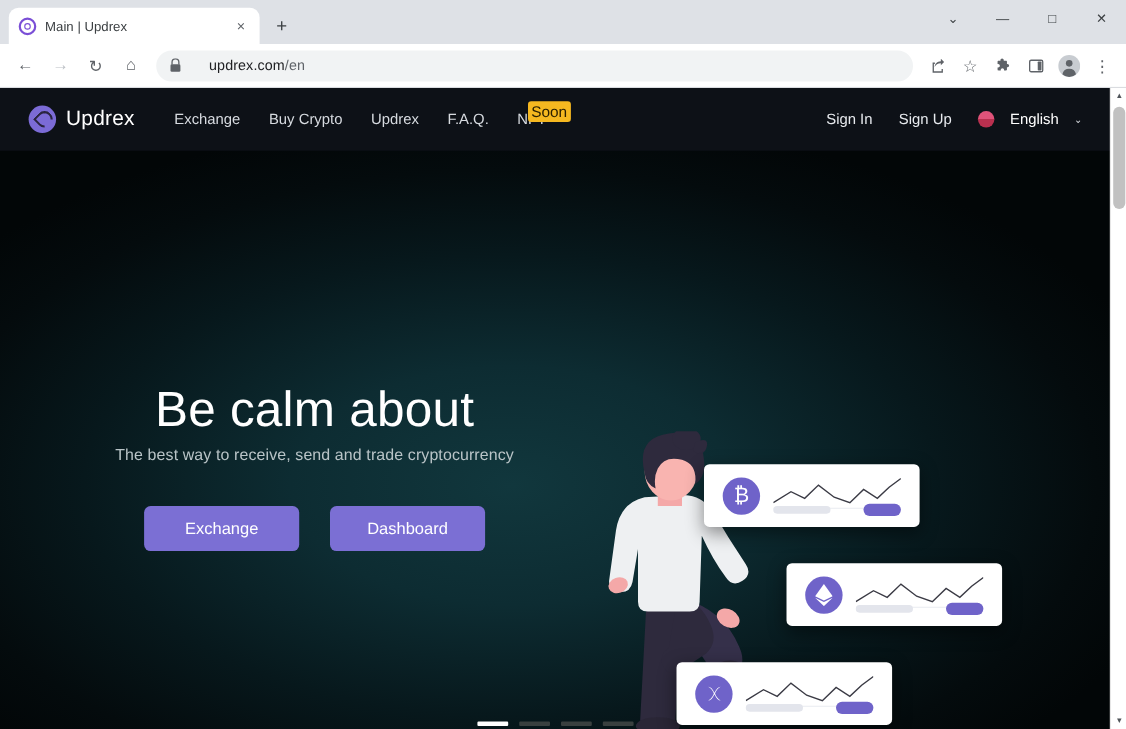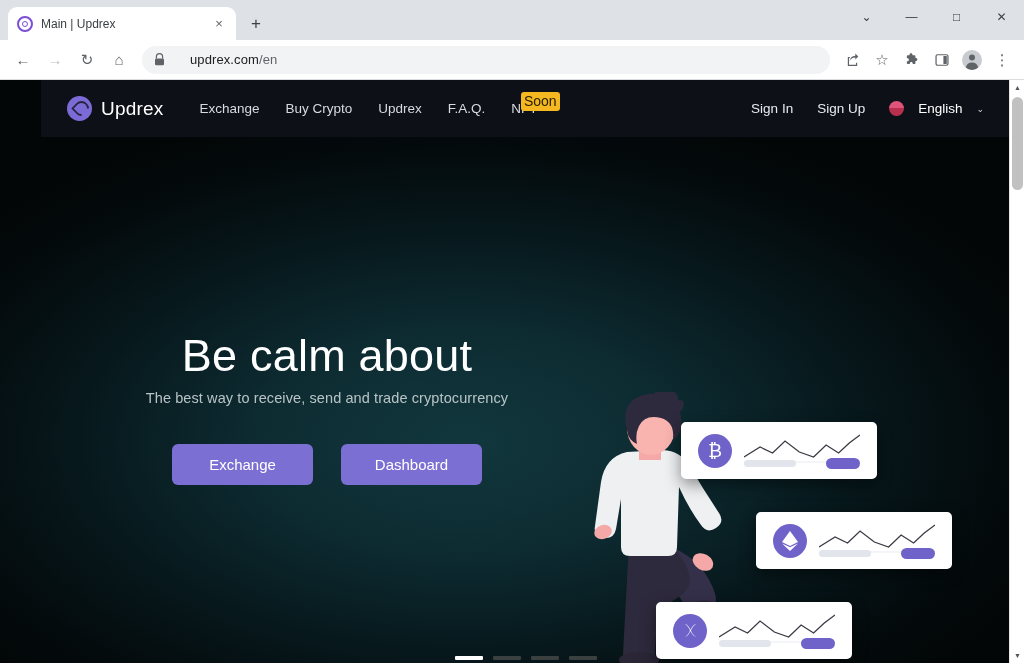--- a/index.html
+++ b/index.html
@@ -78,21 +78,20 @@
   .url { font-size: 13px; color: #202124; letter-spacing: .1px; }
   .url .dim { color: #5f6368; }
   .tbtn-r { width: 28px; height: 28px; }
 
   
   .page {
     position: absolute; left: 0; top: 80px;
     width: 1010px; height: 583px;
     background: #1d4ed8;
     overflow: hidden;
-    padding-left: 41px;
   }
   .page::before {
     content: ""; position: absolute; inset: 0;
     background:
       radial-gradient(ellipse 62% 58% at 46% 62%, #11373d 0%, #0d2c32 32%, #07181c 62%, #040b0d 85%, #020607 100%);
   }
 
   
   .sitenav {
     position: relative; z-index: 3;
@@ -131,21 +130,21 @@
   .flag {
     width: 15px; height: 15px; border-radius: 50%;
     background: linear-gradient(180deg,#e0537a 0 50%, #b9304f 50% 100%);
     flex: 0 0 auto;
   }
   .chev { font-size: 9px; color: #d7dbe0; }
 
   
   .hero { position: relative; z-index: 2; height: 526px; }
   .hero-left {
-    position: absolute; left: 0; top: 192px; width: 572px;
+    position: absolute; left: 0; top: 208px; width: 572px;
     text-align: center;
   }
   .h1 {
     color: #fff; font-size: 45px; font-weight: 400;
     line-height: 1.18; letter-spacing: .2px;
   }
   .h1 .l2 { display: block; }
   .sub {
     color: #b9c4c7; font-size: 14.5px; margin-top: 8px; letter-spacing: .1px;
   }

